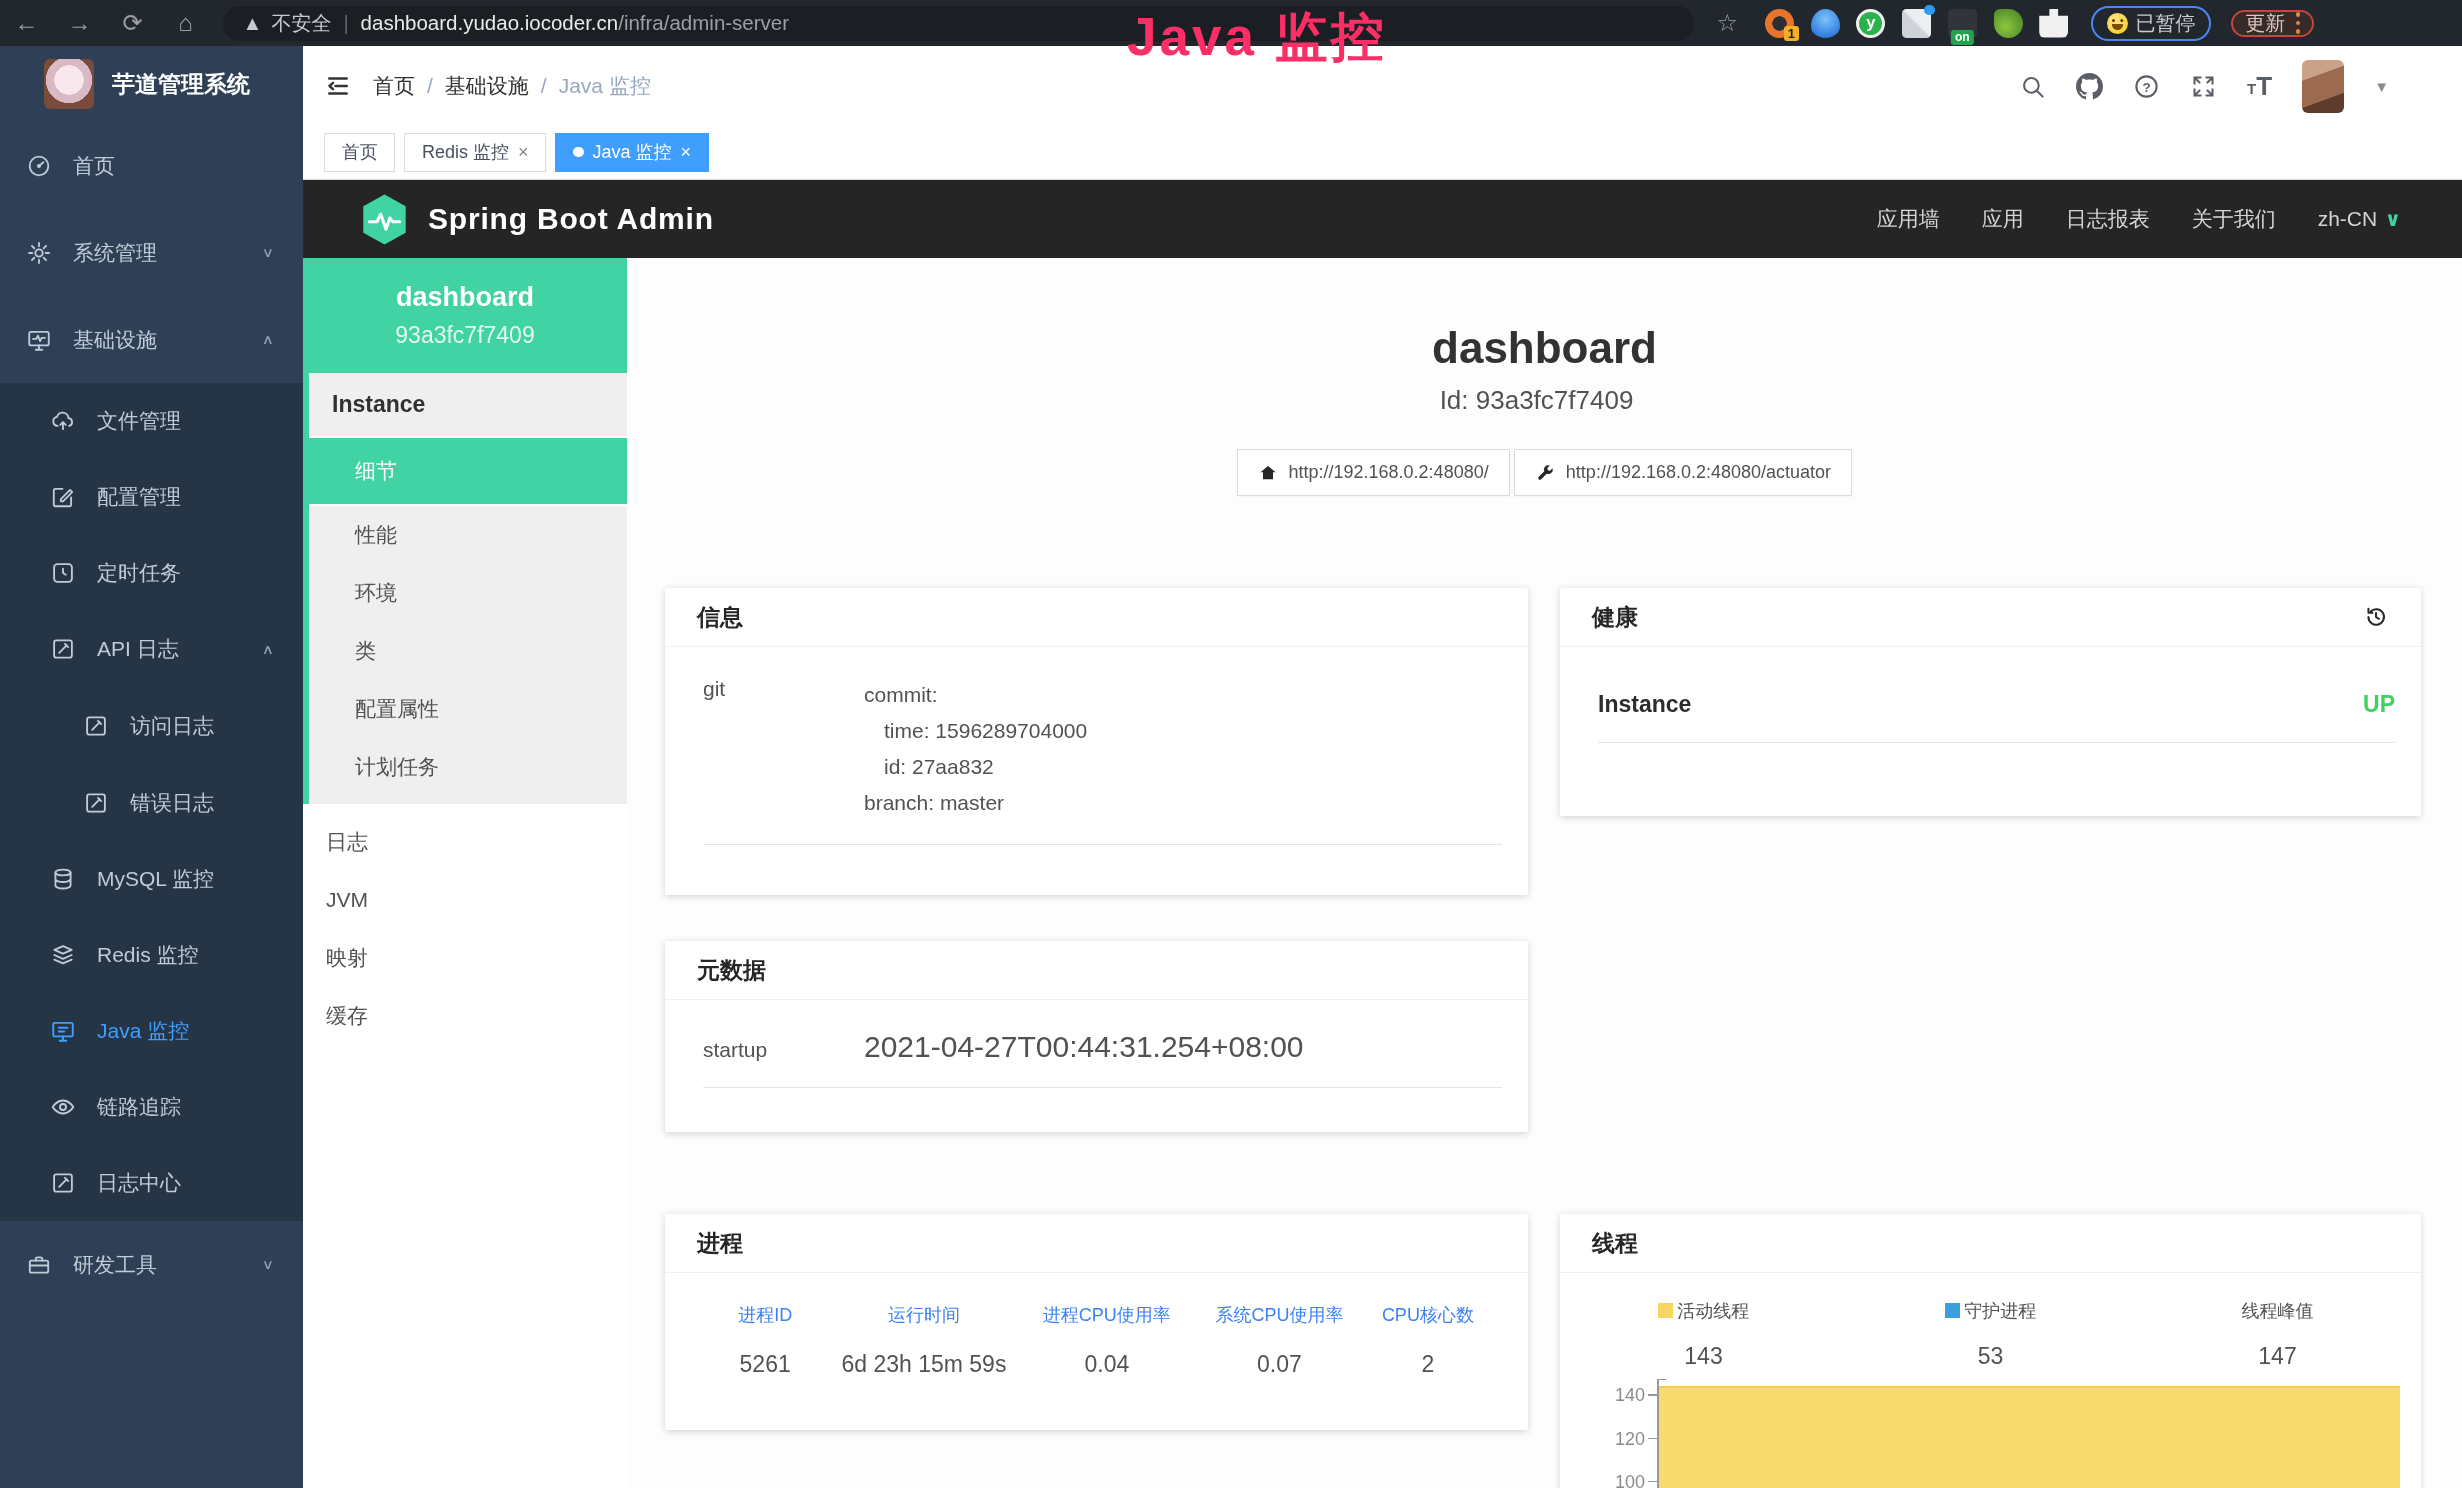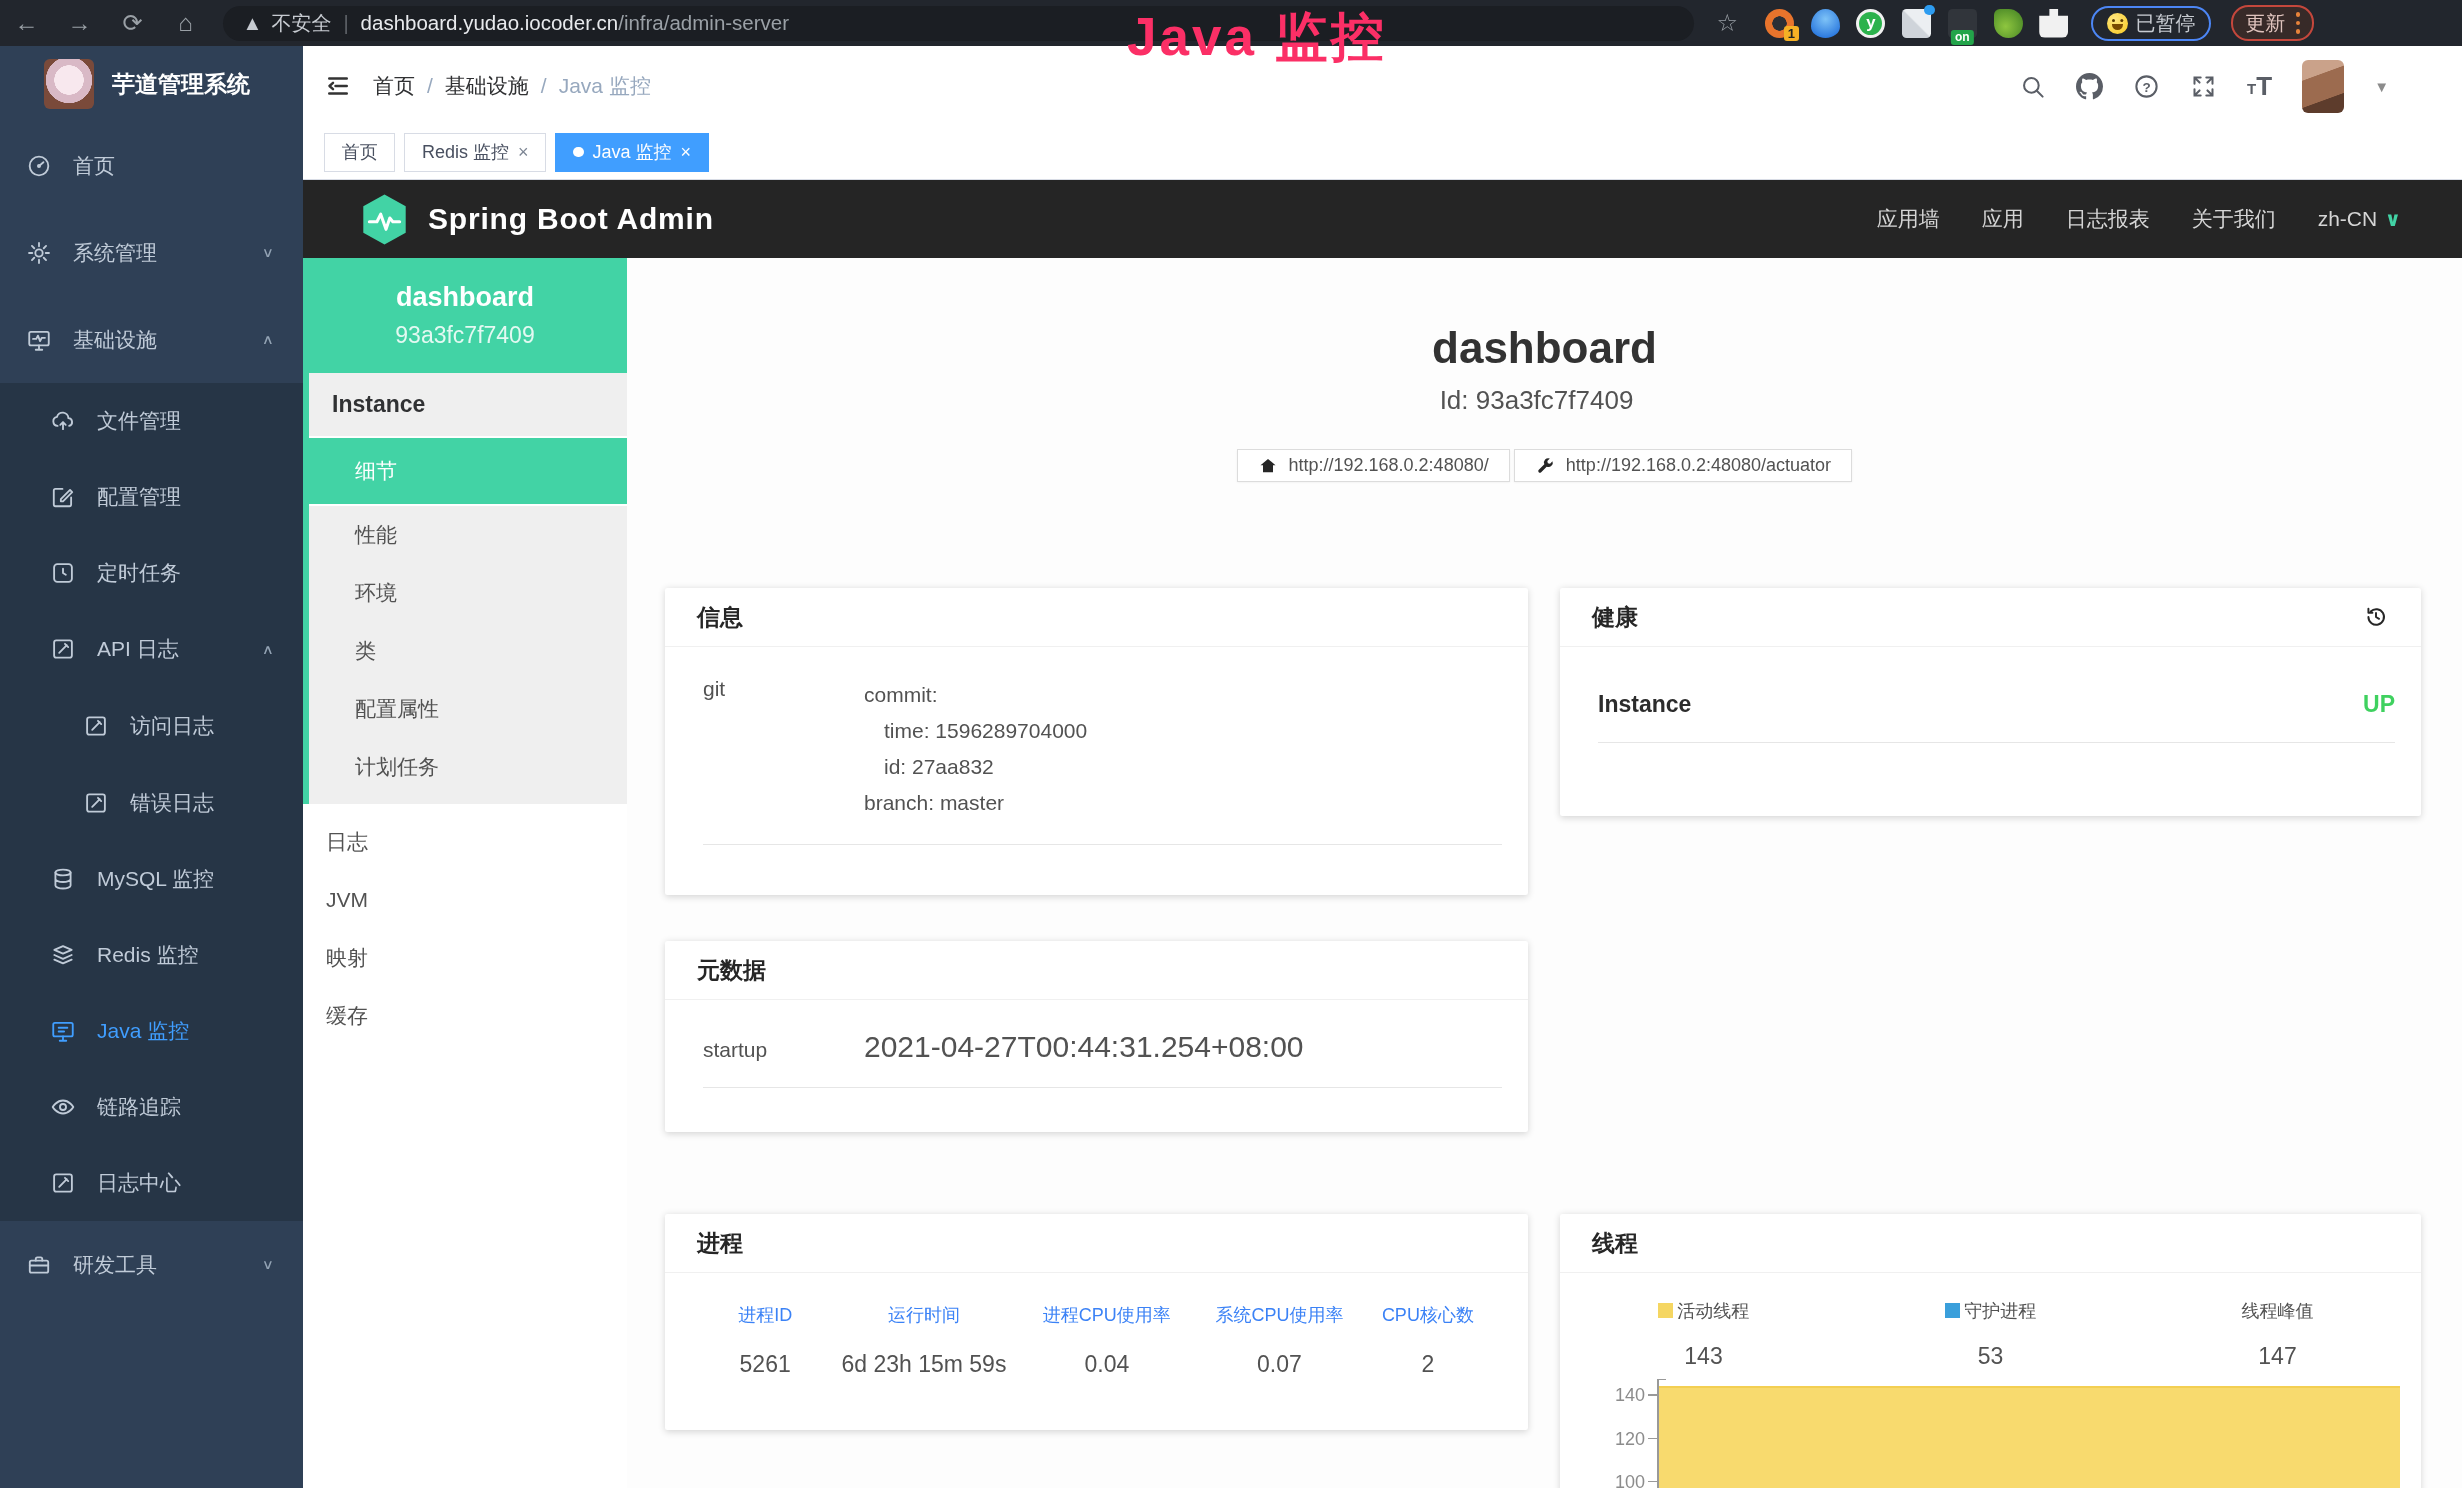--- a/index.html
+++ b/index.html
@@ -35,21 +35,21 @@
   .ext5 .on-badge { position:absolute; left:50%; transform:translateX(-50%); bottom:-7.6px;
     background:#23a44a; color:#fff; font-size:12px; line-height:15px; padding:0 3.8px; border-radius:3px; font-weight:700;}
   .ext6 { background:radial-gradient(circle at 40% 60%, #8ec63f, #3e7d22); border-radius:6px 50% 50% 50%; }
   .ext7 { background:#f1f1f1; border-radius:6px; clip-path:polygon(0 25%,35% 25%,35% 0,65% 0,65% 25%,100% 25%,100% 100%,0 100%); }
   #paused-pill { margin-left:23px; height:35px; border:2.3px solid #4c86f5; border-radius:17.4px;
     display:flex; align-items:center; padding:0 13.7px; gap:7.6px; }
   .emoji-face { width:21px; height:21px; border-radius:50%; background:radial-gradient(circle at 35% 30%, #ffe680, #f7c91e); position:relative; }
   .emoji-face:before { content:""; position:absolute; left:4.6px; top:6px; width:3.8px; height:3.8px; border-radius:50%; background:#5a3b00; box-shadow:8.3px 0 0 #5a3b00; }
   .emoji-face:after { content:""; position:absolute; left:5.3px; bottom:3.8px; width:10.6px; height:5.3px; border-radius:0 0 10.6px 10.6px; background:#7a4b00; }
   #paused-pill span { color:#c7cbd1; font-size:20px; }
-  #update-btn { margin-left:20px; height:36px; border:2.3px solid #c4473c; border-radius:17.4px;
+  #update-btn { margin-left:20px; height:27px; border:2.3px solid #c4473c; border-radius:17.4px;
     background:#372a28; display:flex; align-items:center; padding:0 12px; gap:10.6px; }
   #update-btn .upd-label { color:#dfc3bd; font-size:20px; }
   .kebab { display:flex; flex-direction:column; gap:3.8px; }
   .kebab i { width:4.6px; height:4.6px; border-radius:50%; background:#e8833a; display:block; }
 
   
   #annotation { position:absolute; left:1127px; top:1.5px; z-index:99;
     font-size:53px; font-weight:800; color:#fb2f66; letter-spacing:3px; }
 
   
@@ -124,21 +124,21 @@
   #root-items { padding-top:9px; }
 
   
   #content { position:absolute; left:627px; top:258px; width:1835px; height:1231px;
     background:#fdfdfd; overflow:hidden; }
   #page-title { position:absolute; left:0; right:0; top:65px; text-align:center;
     font-size:44px; font-weight:600; color:#323232; }
   #page-subtitle { position:absolute; left:0; right:16px; top:127px; text-align:center;
     font-size:26px; color:#525252; }
   #links-row { position:absolute; left:0; right:0; top:191px; display:flex; justify-content:center; gap:4.6px; }
-  .link-btn { height:33px; background:#fff; border:0.8px solid #dcdcdc; display:flex; align-items:center;
+  .link-btn { height:47px; background:#fff; border:0.8px solid #dcdcdc; display:flex; align-items:center;
     padding:3px 20px; gap:10.6px; font-size:18px; color:#525252; box-shadow:0 0.8px 2.3px rgba(0,0,0,.06); }
   .link-btn svg { width:20px; height:20px; fill:#262626; }
 
   .card { position:absolute; background:#fff; border-radius:2.3px;
     box-shadow:0 1.5px 7.6px rgba(0,0,0,.16); }
   .card-header { height:59px; display:flex; align-items:center; padding:0 32px;
     border-bottom:1.5px solid #f0f0f0; font-size:23px; font-weight:600; color:#262626; }
   .card-body { padding:30px 26px 30px 38px; }
   .hdr-spacer { flex:1; }
   .hist-ico { width:26px; height:26px; color:#262626; }

